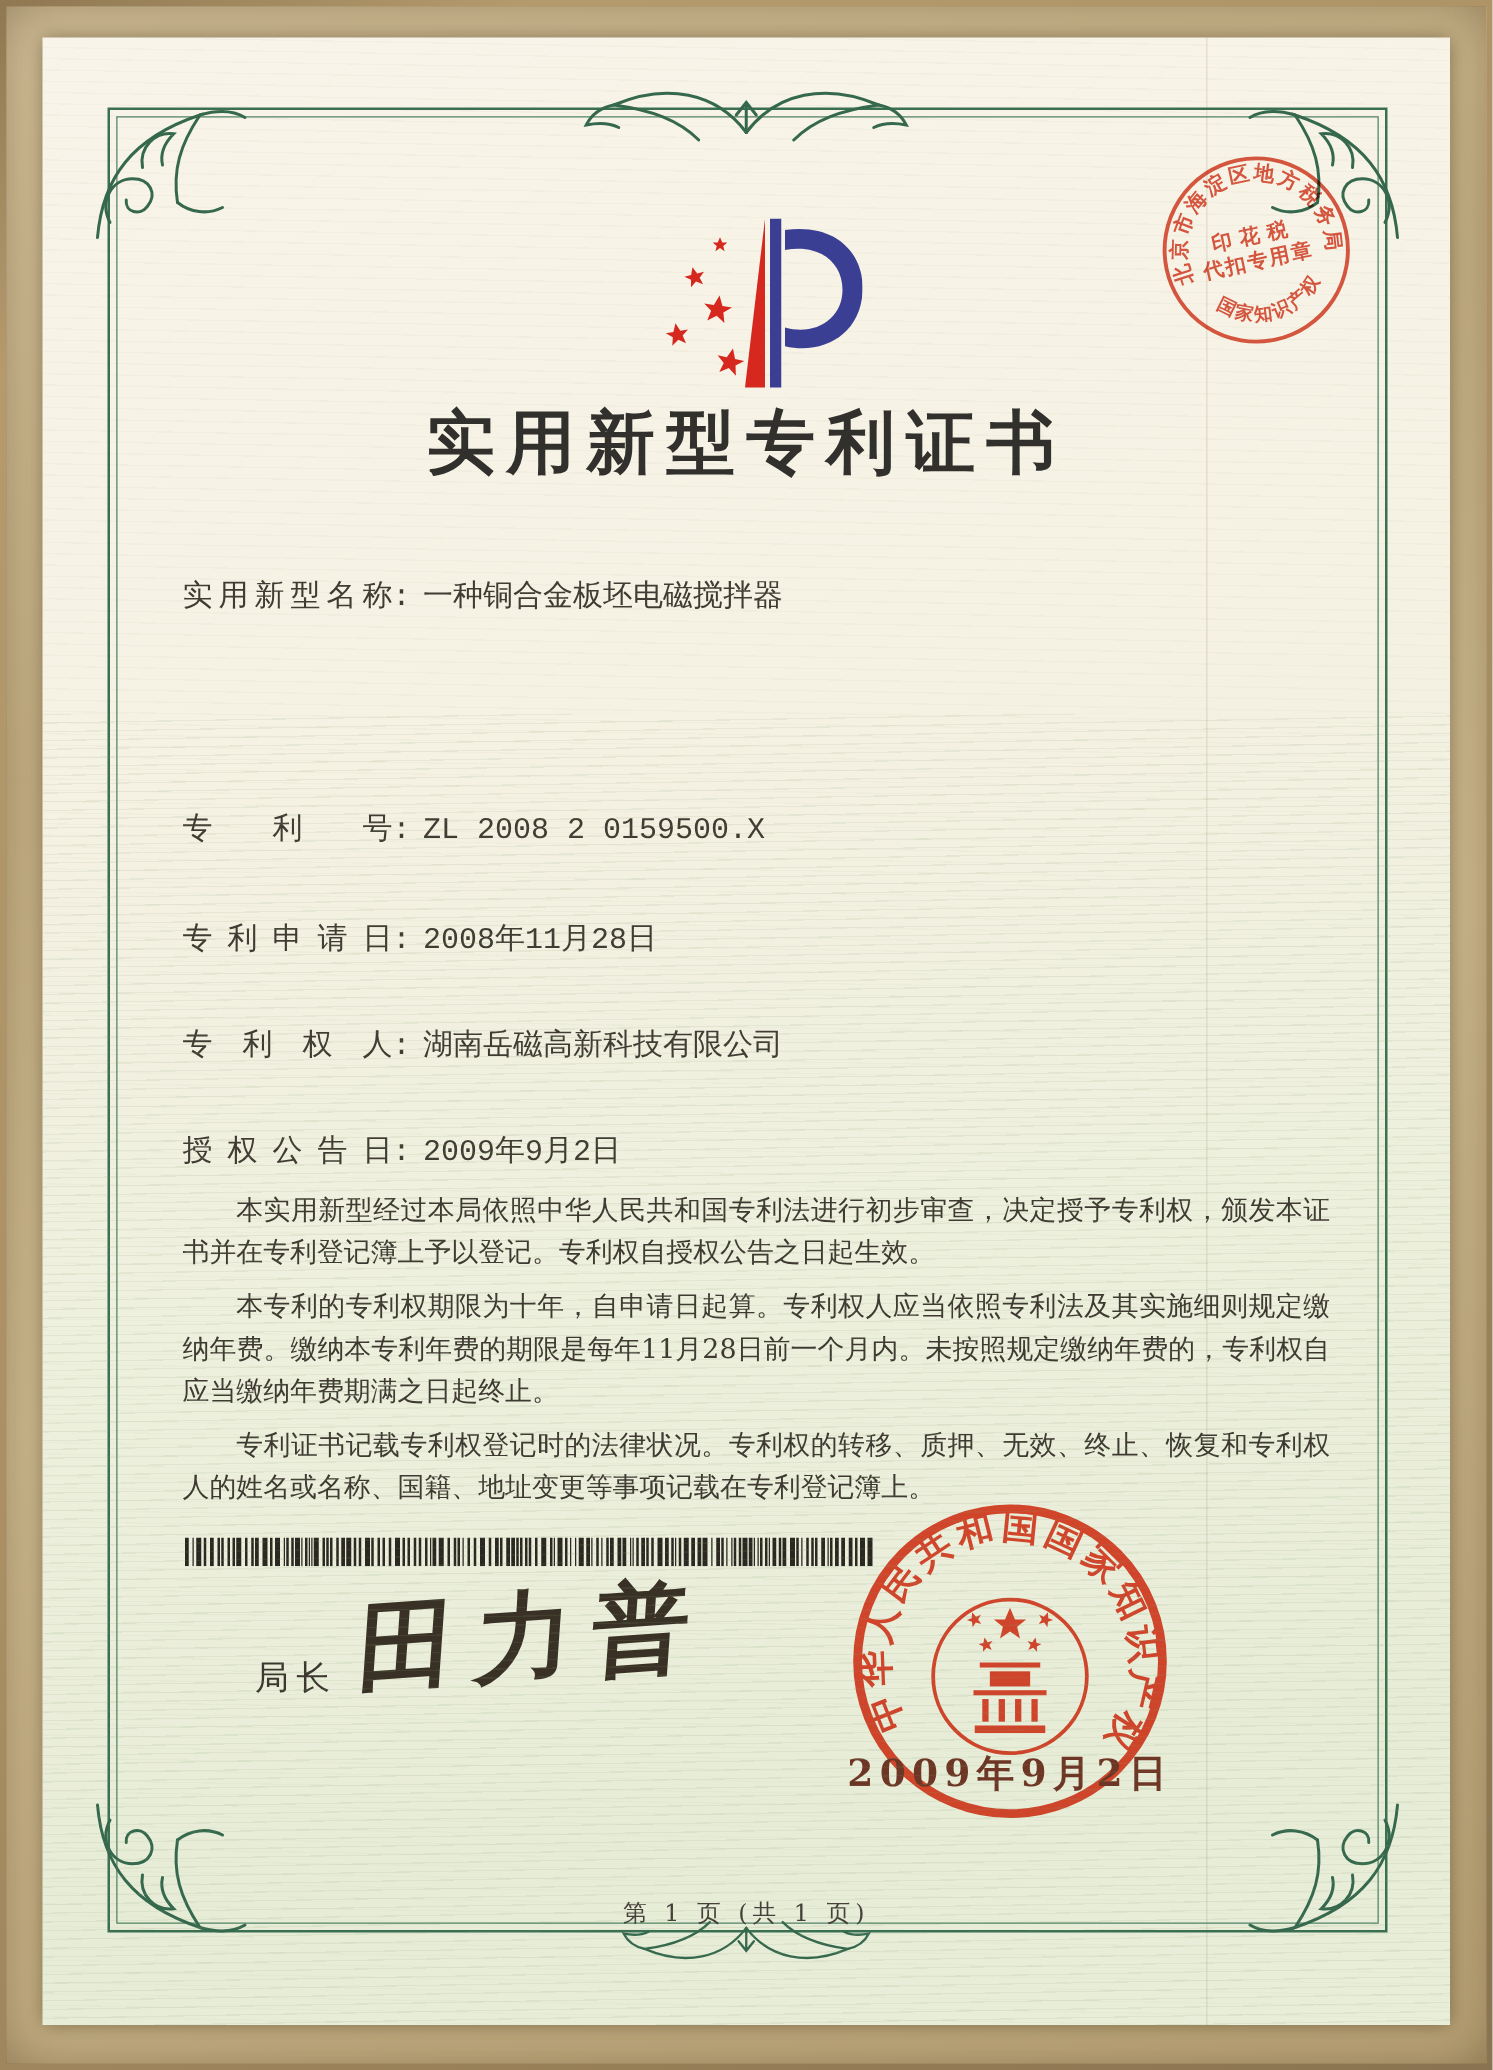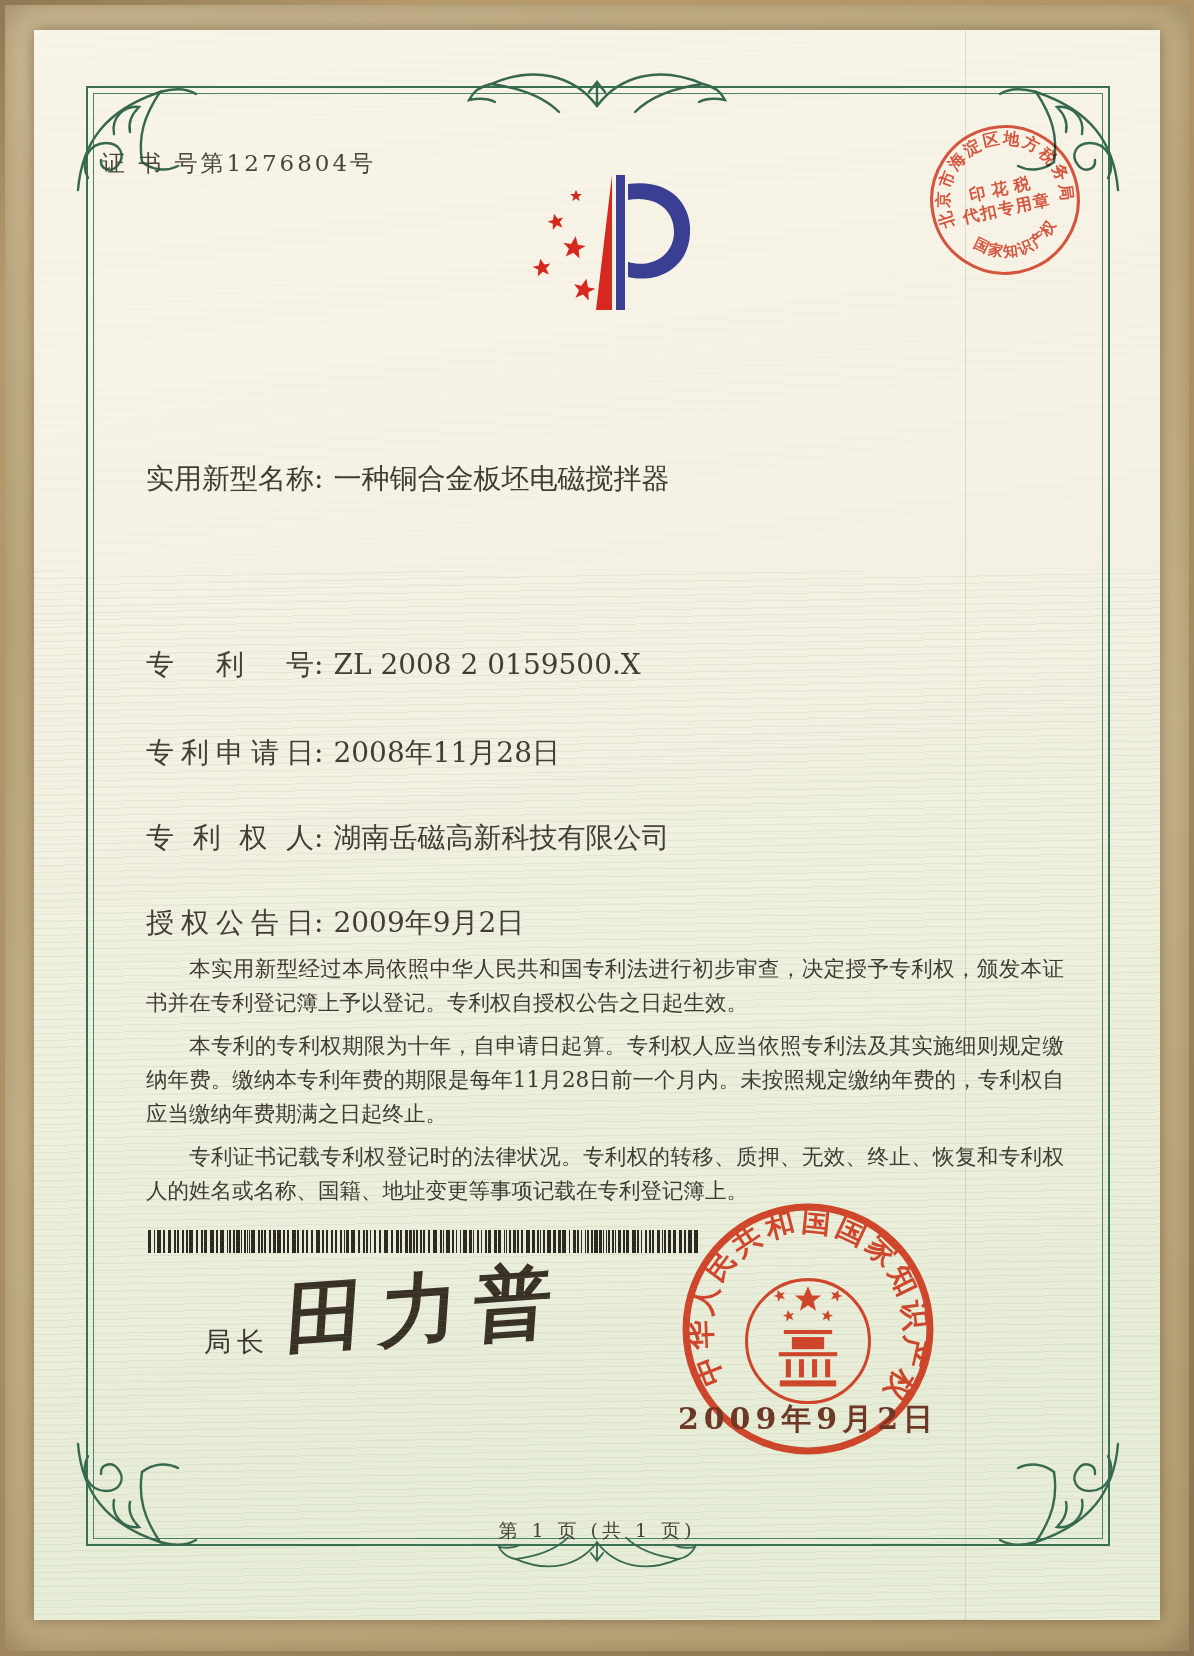--- a/index.html
+++ b/index.html
@@ -51,21 +51,21 @@
     position:absolute; left:68px; top:118px;
     font-size:23px; letter-spacing:3px; color:#4a463c;
   }
   .logo { position:absolute; left:478px; top:140px; width:178px; height:142px; }
   .doc-title {
     position:absolute; left:0; right:0; top:288px; text-align:center;
     font-size:55px; font-weight:600; letter-spacing:9px; color:#32302c;
   }
 
   
-  .field-row { position:absolute; left:112px; font-size:28px; color:#403c33; white-space:nowrap; }
+  .field-row { position:absolute; left:112px; font-size:24px; color:#403c33; white-space:nowrap;font-family:Liberation Mono, monospace; }
   .field-label { display:inline-block; width:168px; text-align:justify; text-align-last:justify; }
   .field-colon { display:inline-block; margin-right:10px; }
   .row-1 { top:430px; } .row-2 { top:514px; } .row-3 { top:616px; }
   .row-4 { top:704px; } .row-5 { top:789px; } .row-6 { top:874px; }
 
   
   .body-text { position:absolute; left:112px; top:922px; width:918px;
     font-size:21.5px; line-height:34px; color:#3e3a31; text-align:justify; }
   .body-text p { text-indent:2em; margin-bottom:9px; }
 
@@ -151,39 +151,39 @@
     <svg width="300" height="70" viewBox="0 0 300 70">
         <use href="#crest"></use>
       </svg>
     </div>
   <div class="ornament bottom-crest">
     <svg width="200" height="46" viewBox="50 10 200 60">
         <use href="#crest"></use>
       </svg>
     </div>
 
-  <div class="cert-number">证 书 号第1276804号</div>
 
   <div class="logo">
     <svg viewBox="0 0 178 142">
       <g fill="#d6281e">
         <use href="#star10" transform="translate(64,26) scale(0.62)"></use>
         <use href="#star10" transform="translate(44,52) scale(0.85) rotate(-14)"></use>
         <use href="#star10" transform="translate(62,78) scale(1.18) rotate(8)"></use>
         <use href="#star10" transform="translate(30,98) scale(0.95) rotate(-10)"></use>
         <use href="#star10" transform="translate(72,120) scale(1.15) rotate(12)"></use>
         <polygon points="100,5 84,140 100,140"></polygon>
       </g>
       <g fill="#3b3f94">
         <polygon points="104,5 113,5 113,140 104,140"></polygon>
         <path d="M116,14 C160,8 180,36 178,64 C176,98 146,114 116,107 L116,92 C140,99 162,85 162,62 C162,40 144,25 116,30 Z"></path>
       </g>
     </svg>
   </div>
 
+  <div class="doc-title">实用新型专利证书</div>
 
   <div class="field-row row-1">
     <span class="field-label">实用新型名称</span><span class="field-colon">:</span><span class="field-value">一种铜合金板坯电磁搅拌器</span>
   </div>
   <div class="field-row row-3">
     <span class="field-label">专利号</span><span class="field-colon">:</span><span class="field-value">ZL 2008 2 0159500.X</span>
   </div>
   <div class="field-row row-4">
     <span class="field-label">专利申请日</span><span class="field-colon">:</span><span class="field-value">2008年11月28日</span>
   </div>

